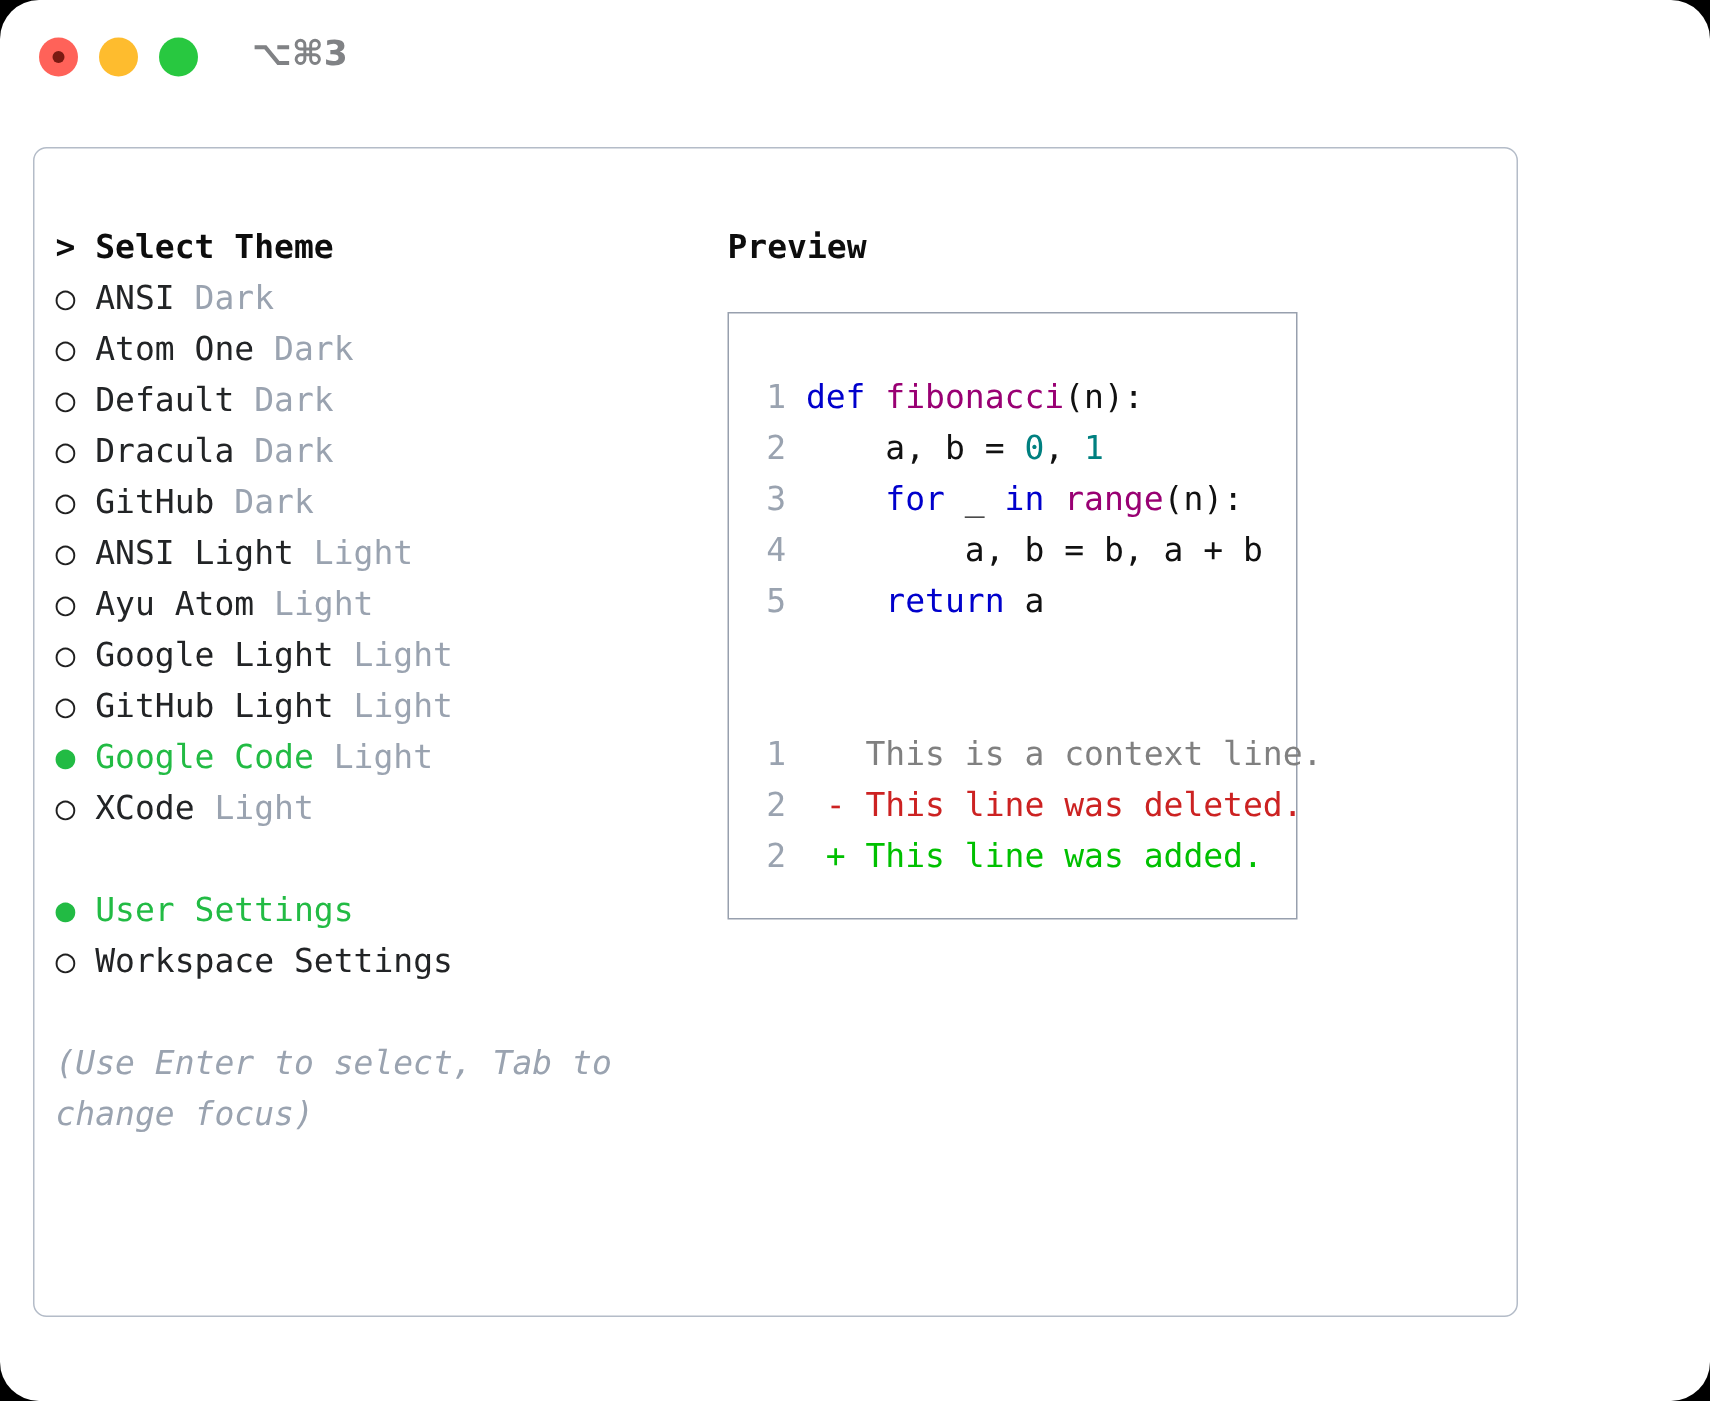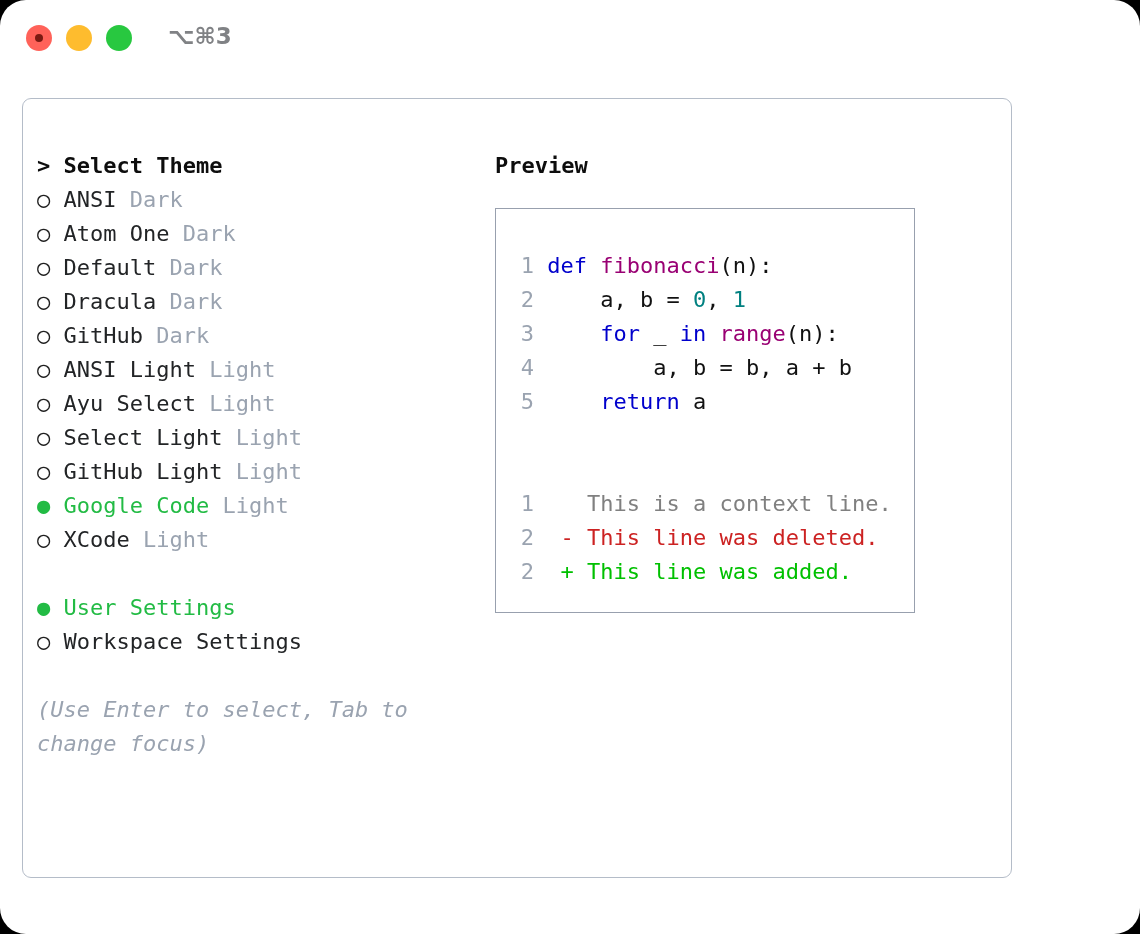--- a/index.html
+++ b/index.html
@@ -83,21 +83,21 @@
   }
 
   .col-left {
     position: absolute;
     left: 14px;
     top: 50px;
     width: 450px;
   }
   .col-right {
     position: absolute;
-    left: 472px;
+    left: 462px;
     top: 50px;
     width: 500px;
   }
 
   .section-title {
     font-family: "DejaVu Sans Mono", monospace;
     font-size: 22px;
     font-weight: bold;
     color: #0d0d0d;
     line-height: 34px;
@@ -143,21 +143,21 @@
   
   .preview-title {
     font-family: "DejaVu Sans Mono", monospace;
     font-size: 22px;
     font-weight: bold;
     color: #0d0d0d;
     line-height: 34px;
   }
   .preview-box {
     margin-top: 25px;
-    width: 420px;
+    width: 380px;
     height: 405px;
     border: 1.8px solid #98a0ae;
     box-sizing: border-box;
     background: #ffffff;
     padding: 40px 0 0 14px;
   }
   .code-line {
     font-family: "DejaVu Sans Mono", monospace;
     font-size: 22px;
     line-height: 34px;
@@ -207,23 +207,23 @@
 
 
         <div class="opt-row"><span class="marker">○</span><span class="opt-name"> </span><span class="opt-name">Default</span><span class="opt-cat"> </span><span class="opt-cat">Dark</span></div>
 
         <div class="opt-row"><span class="marker">○</span><span class="opt-name"> </span><span class="opt-name">Dracula</span><span class="opt-cat"> </span><span class="opt-cat">Dark</span></div>
 
         <div class="opt-row"><span class="marker">○</span><span class="opt-name"> </span><span class="opt-name">GitHub</span><span class="opt-cat"> </span><span class="opt-cat">Dark</span></div>
 
         <div class="opt-row"><span class="marker">○</span><span class="opt-name"> </span><span class="opt-name">ANSI Light</span><span class="opt-cat"> </span><span class="opt-cat">Light</span></div>
 
-        <div class="opt-row"><span class="marker">○</span><span class="opt-name"> </span><span class="opt-name">Ayu Select</span><span class="opt-cat"> </span><span class="opt-cat">Light</span></div>
-
-        <div class="opt-row"><span class="marker">○</span><span class="opt-name"> </span><span class="opt-name">Select Light</span><span class="opt-cat"> </span><span class="opt-cat">Light</span></div>
+        <div class="opt-row"><span class="marker">○</span><span class="opt-name"> </span><span class="opt-name">Ayu Atom</span><span class="opt-cat"> </span><span class="opt-cat">Light</span></div>
+
+        <div class="opt-row"><span class="marker">○</span><span class="opt-name"> </span><span class="opt-name">Google Light</span><span class="opt-cat"> </span><span class="opt-cat">Light</span></div>
 
         <div class="opt-row"><span class="marker">○</span><span class="opt-name"> </span><span class="opt-name">GitHub Light</span><span class="opt-cat"> </span><span class="opt-cat">Light</span></div>
 
         <div class="opt-row selected"><span class="marker">●</span><span class="opt-name"> </span><span class="opt-name">Google Code</span><span class="opt-cat"> </span><span class="opt-cat">Light</span></div>
 
         <div class="opt-row"><span class="marker">○</span><span class="opt-name"> </span><span class="opt-name">XCode</span><span class="opt-cat"> </span><span class="opt-cat">Light</span></div>
       </div>
 
       <div class="spacer-sm"></div>
 

